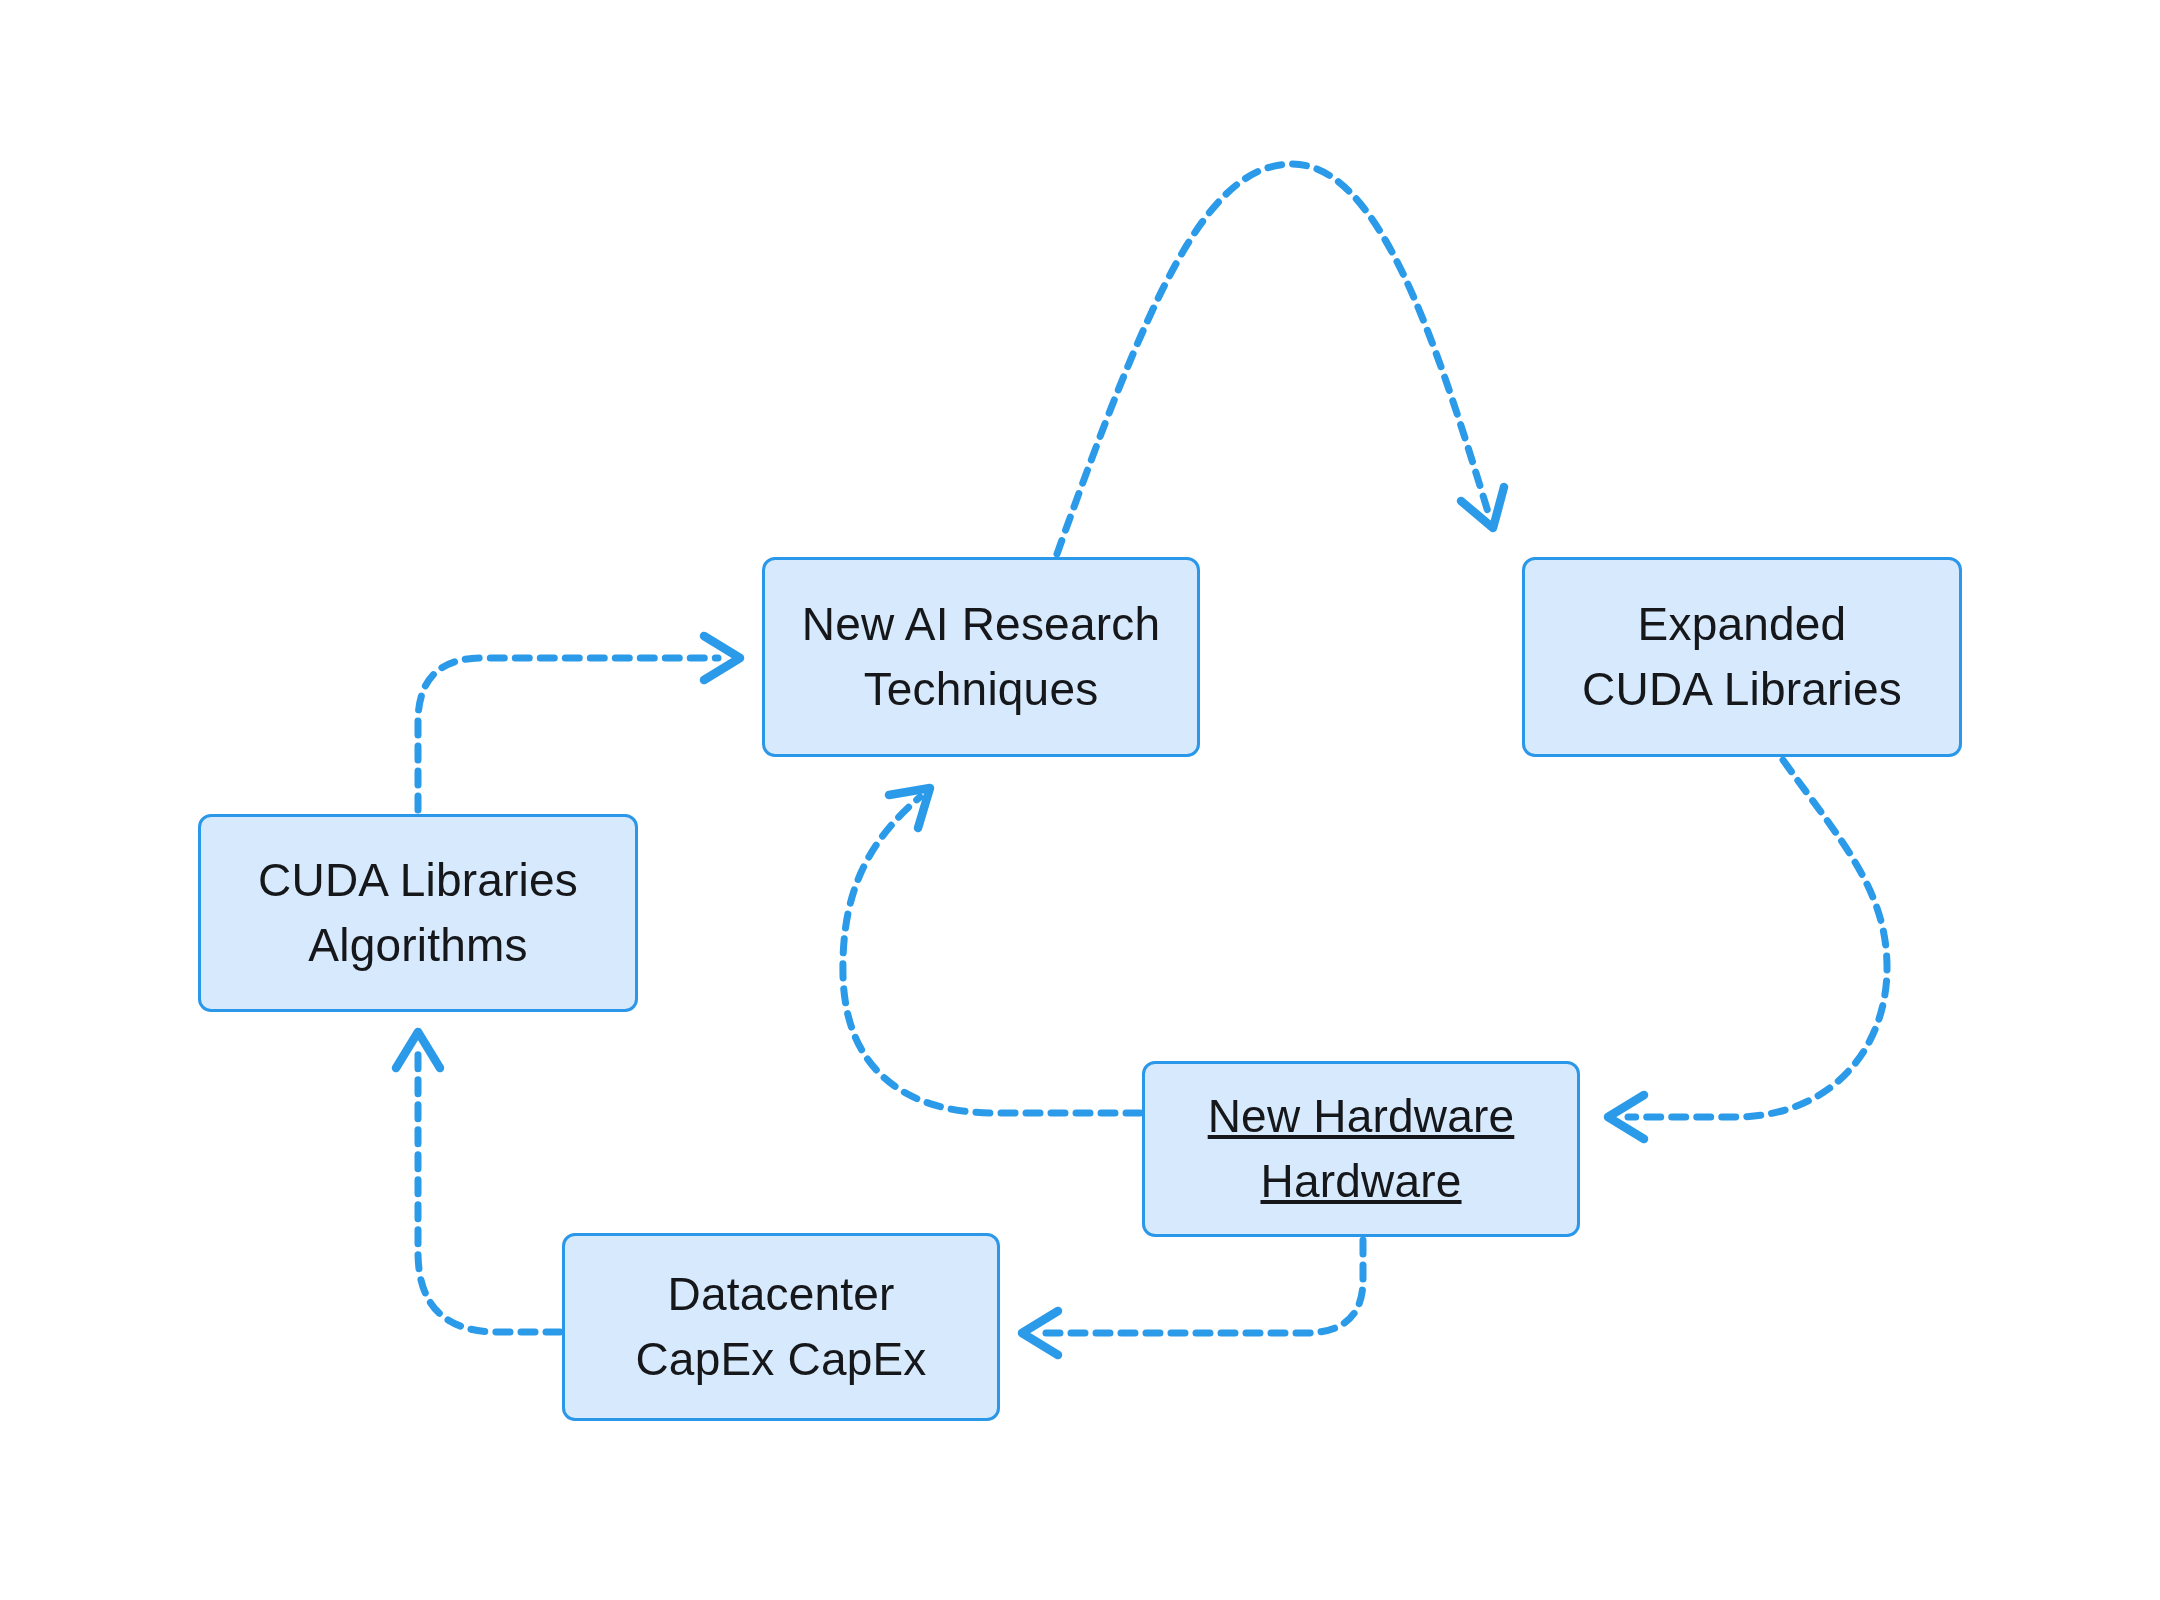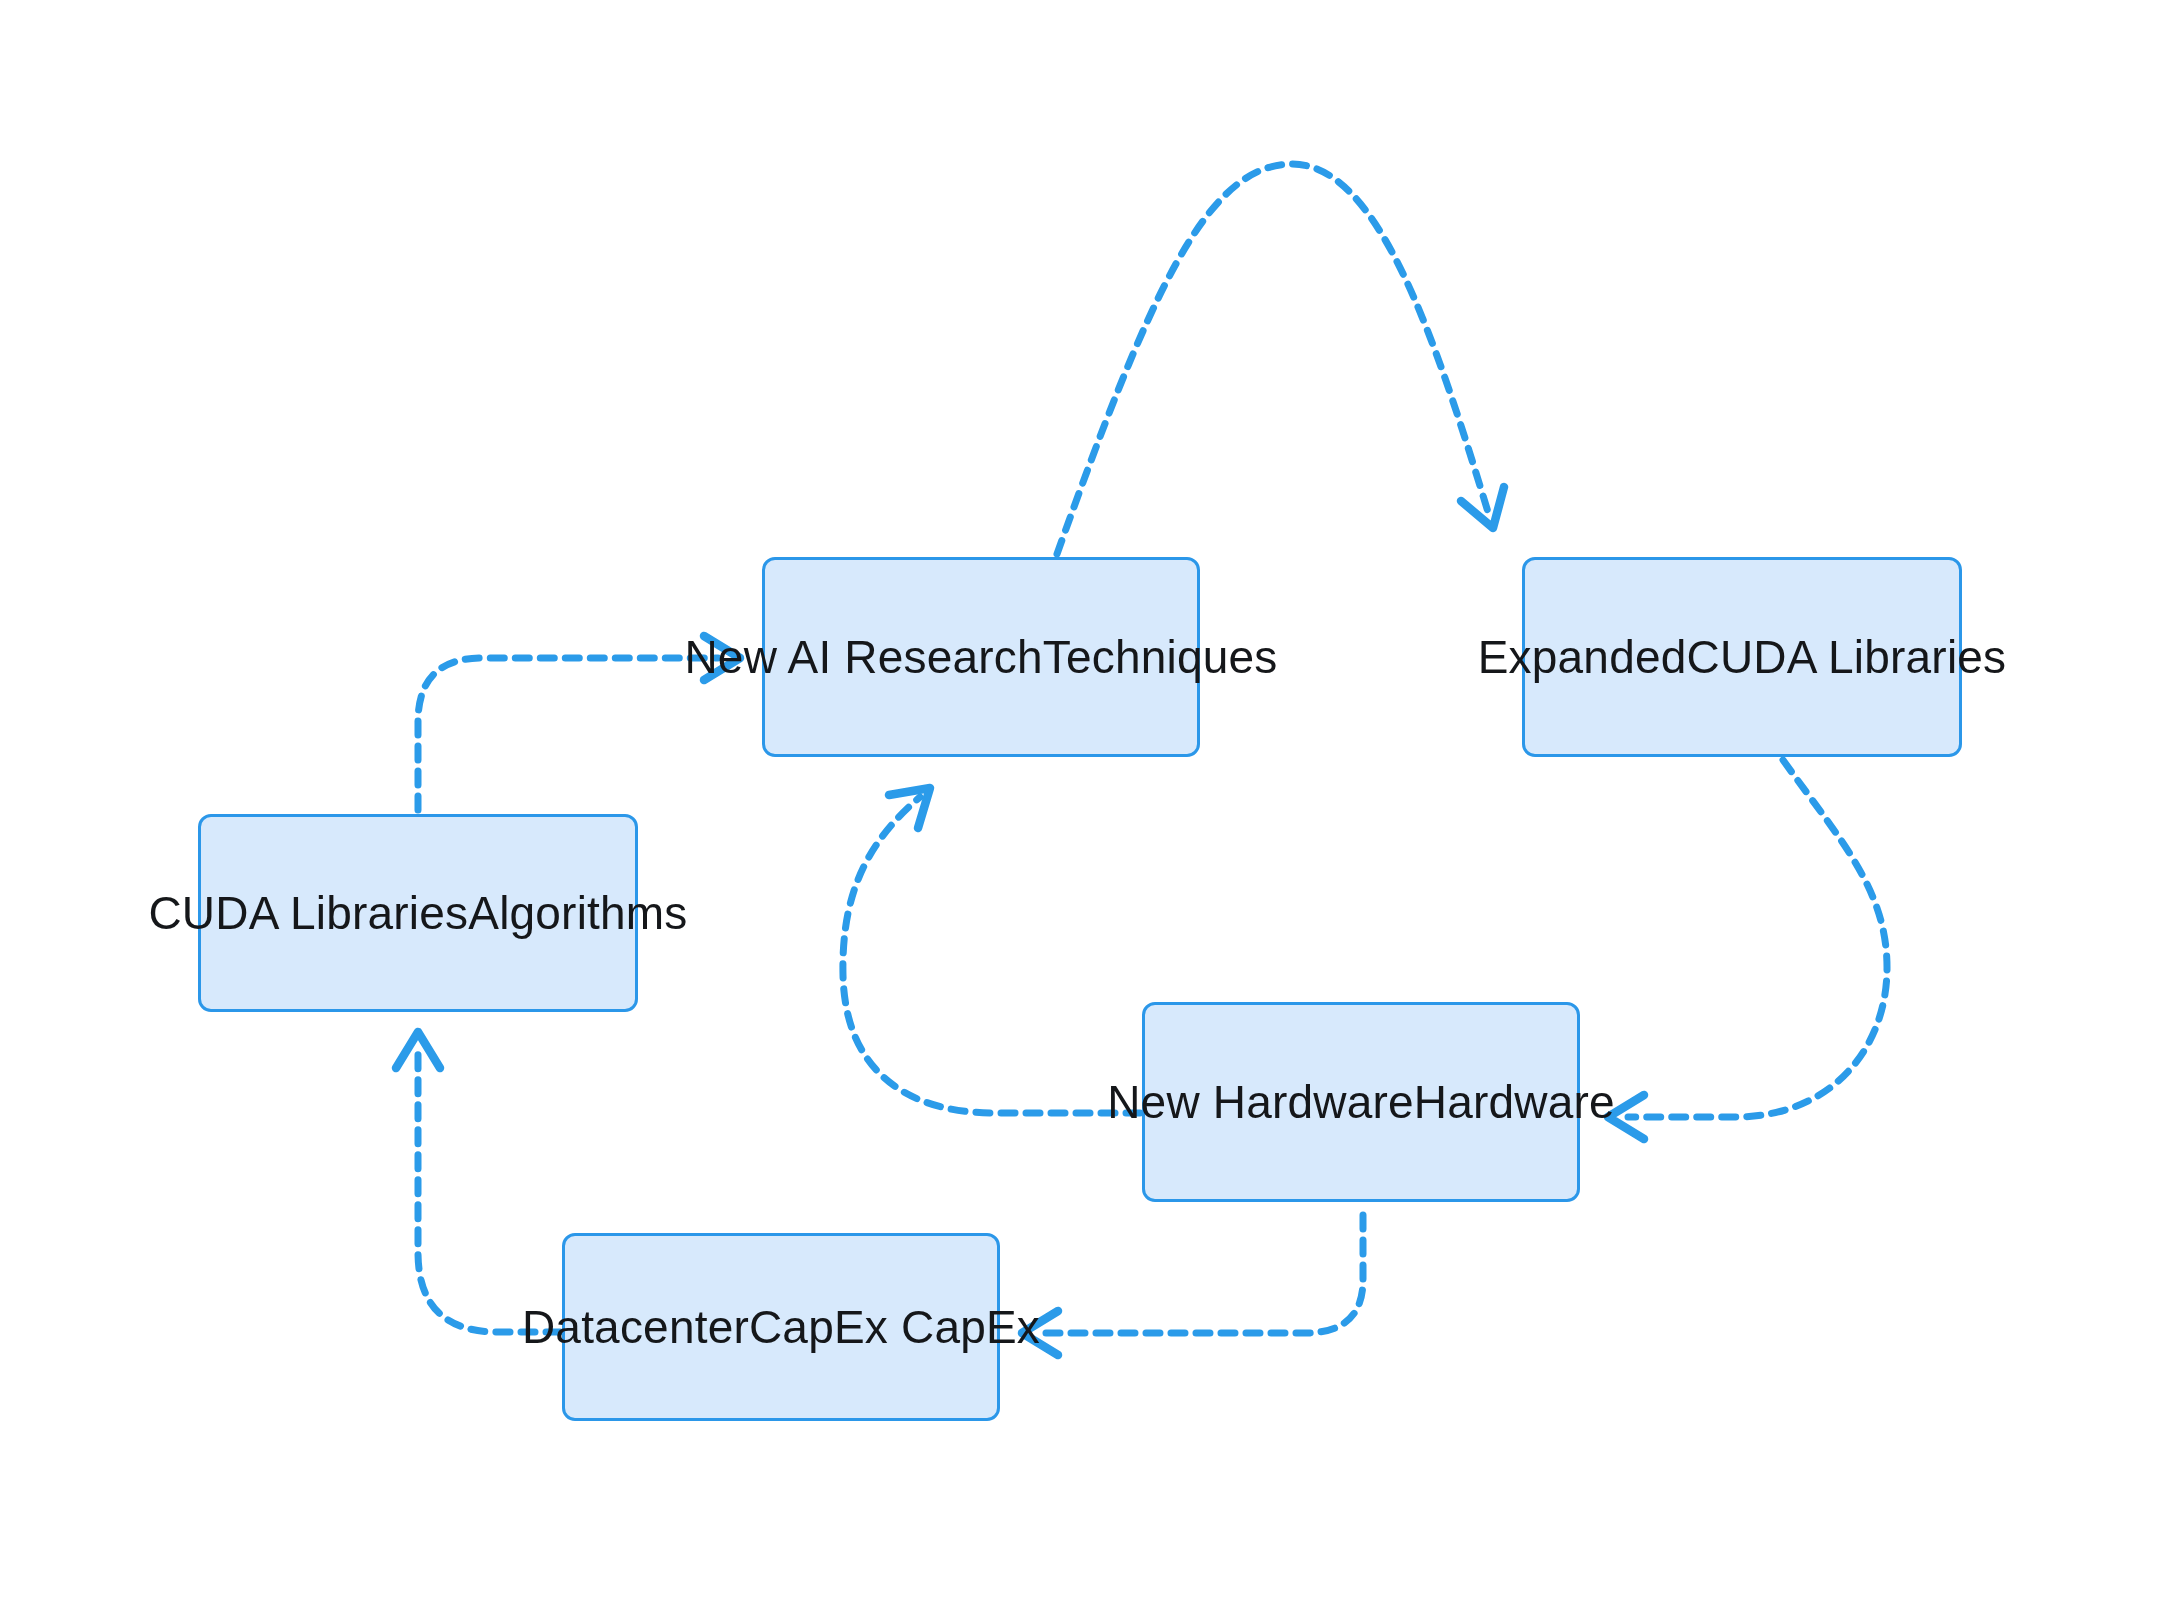--- a/index.html
+++ b/index.html
@@ -34,21 +34,21 @@
   .arrowhead {
     fill: none;
     stroke: var(--accent);
     stroke-width: 8.5;
     stroke-linecap: round;
     stroke-linejoin: round;
   }
   .node {
     position: absolute;
     display: flex;
-    flex-direction: row;
+    flex-direction: column;
     justify-content: center;
     align-items: center;
     background: var(--node-fill);
     border: 3px solid var(--node-border);
     border-radius: 13px;
     color: var(--text);
     font-size: 46px;
     line-height: 65px;
     text-align: center;
     letter-spacing: 0.2px;
@@ -89,21 +89,21 @@
   <div class="node" style="left:1522px; top:557px; width:440px; height:200px;">
     <span>Expanded</span>
     <span>CUDA Libraries</span>
   </div>
 
   <div class="node" style="left:198px; top:814px; width:440px; height:198px;">
     <span>CUDA Libraries</span>
     <span>Algorithms</span>
   </div>
 
-  <div class="node" style="left:1142px; top:1002px; width:438px; height:200px;">
+  <div class="node" style="left:1142px; top:1061px; width:438px; height:176px;text-decoration:underline;">
     <span>New Hardware</span>
     <span>Hardware</span>
   </div>
 
   <div class="node" style="left:562px; top:1233px; width:438px; height:188px;">
     <span>Datacenter</span>
     <span>CapEx CapEx</span>
   </div>
 
 </div>

